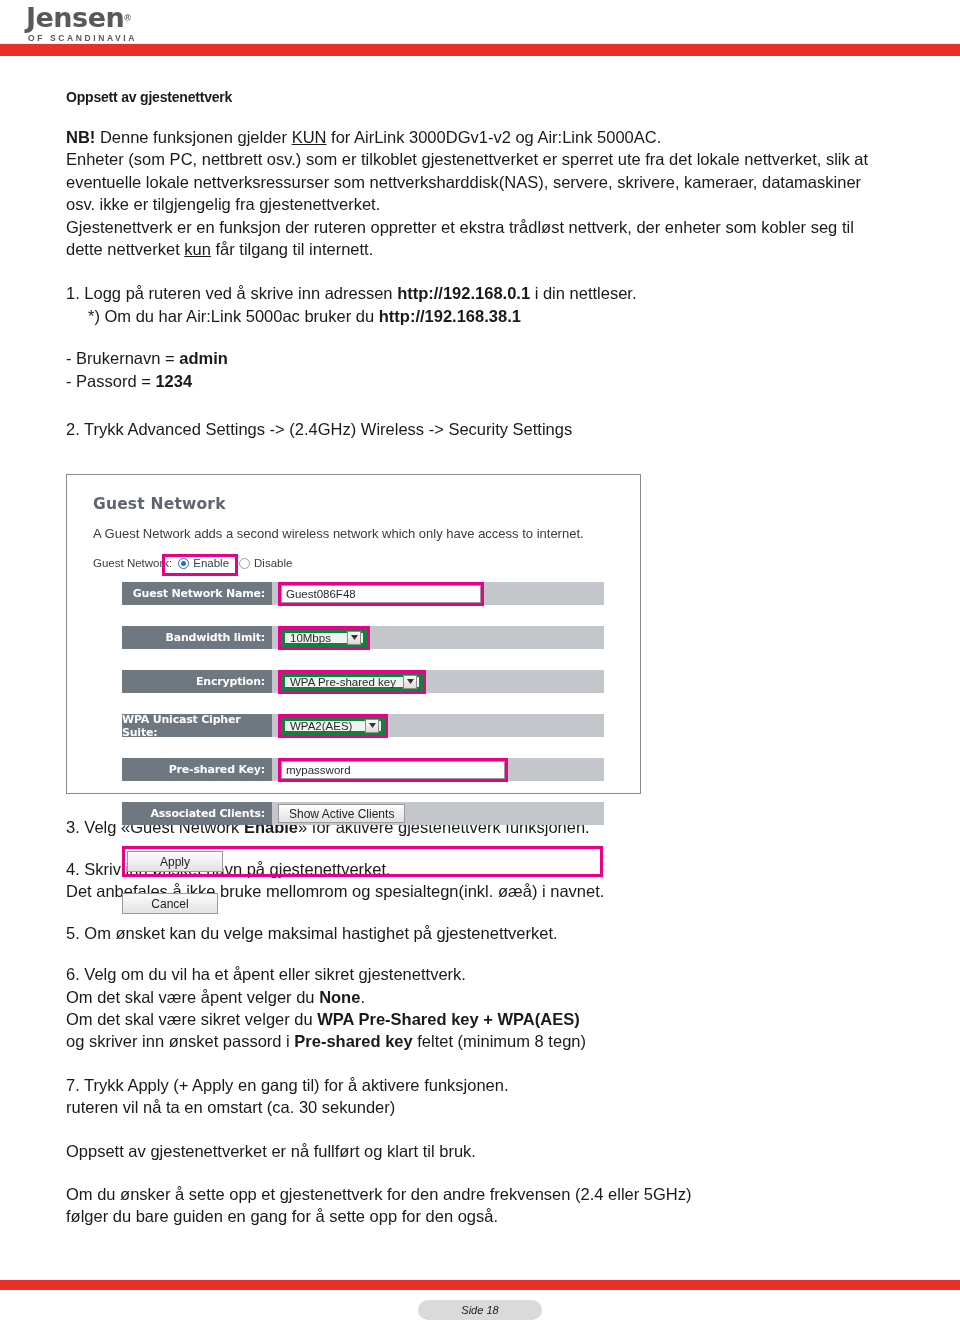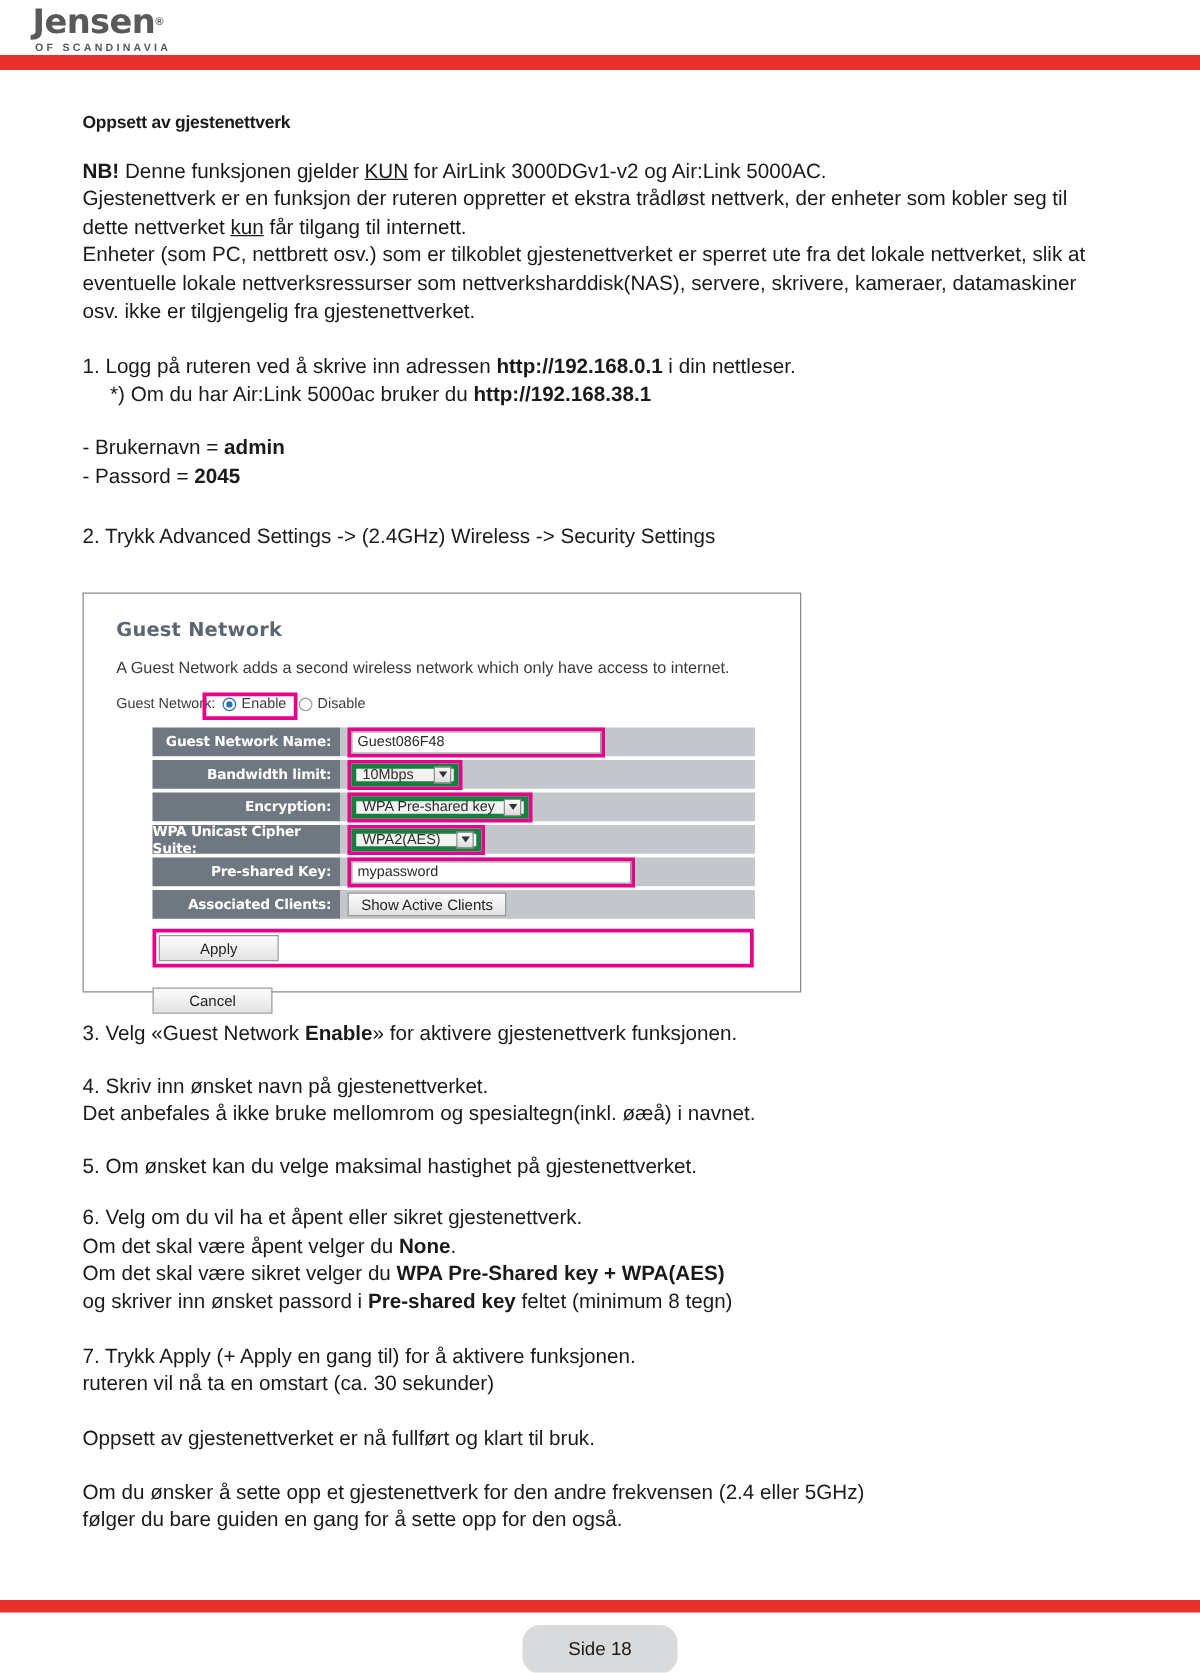--- a/index.html
+++ b/index.html
@@ -144,21 +144,21 @@
   }
 
   
   .gn-table {
     margin: 13px 0 0 35px;
     width: 482px;
   }
   .gn-row {
     display: flex;
     height: 23px;
-    margin-bottom: 3px;
+    margin-bottom: 21px;
     align-items: stretch;
   }
   .gn-label {
     width: 150px;
     background: #6f7781;
     color: #ffffff;
     font-size: 11px;
     font-weight: bold;
     display: flex;
     align-items: center;
@@ -256,26 +256,27 @@
     top: 12px;
   }
   .page-badge {
     position: absolute;
     left: 50%;
     transform: translateX(-50%);
     top: 32px;
     background: #d9dadb;
     border-radius: 14px;
     width: 124px;
-    height: 39px;
+    height: 20px;
     display: flex;
     align-items: center;
     justify-content: center;
-    font-size: 15px;
+    font-size: 11px;
     color: #1a1a1a;
+    font-style: italic;
   }
 </style>
 </head>
 <body>
 
 <div class="page-header">
   <div class="logo">
     <div>
       <span class="logo-word">Jensen</span><span class="logo-reg">®</span>
     </div>
@@ -283,31 +284,31 @@
   </div>
 </div>
 <div class="red-bar-top"></div>
 
 <div class="content">
 
   <h1 class="title">Oppsett av gjestenettverk</h1>
 
   <div class="block-intro">
     <p class="para"><b>NB!</b><span> Denne funksjonen gjelder </span><u>KUN</u><span> for AirLink 3000DGv1-v2 og Air:Link 5000AC.</span></p>
+    <p class="para">Enheter (som PC, nettbrett osv.) som er tilkoblet gjestenettverket er sperret ute fra det lokale nettverket, slik at eventuelle lokale nettverksressurser som nettverksharddisk(NAS), servere, skrivere, kameraer, datamaskiner osv. ikke er tilgjengelig fra gjestenettverket.</p>
     <p class="para"><span>Gjestenettverk er en funksjon der ruteren oppretter et ekstra trådløst nettverk, der enheter som kobler seg til dette nettverket </span><u>kun</u><span> får tilgang til internett.</span></p>
-    <p class="para">Enheter (som PC, nettbrett osv.) som er tilkoblet gjestenettverket er sperret ute fra det lokale nettverket, slik at eventuelle lokale nettverksressurser som nettverksharddisk(NAS), servere, skrivere, kameraer, datamaskiner osv. ikke er tilgjengelig fra gjestenettverket.</p>
   </div>
 
   <div class="steps">
     <div class="step-line"><span>1. Logg på ruteren ved å skrive inn adressen </span><b>http://192.168.0.1</b><span> i din nettleser.</span></div>
     <div class="step-line sub-line"><span>*) Om du har Air:Link 5000ac bruker du </span><b>http://192.168.38.1</b></div>
 
     <div class="cred">
       <div class="step-line"><span>- Brukernavn = </span><b>admin</b></div>
-      <div class="step-line"><span>- Passord = </span><b>2045</b></div>
+      <div class="step-line"><span>- Passord = </span><b>1234</b></div>
     </div>
 
     <div class="step-line step2">2. Trykk Advanced Settings -&gt; (2.4GHz) Wireless -&gt; Security Settings</div>
   </div>
 
   <div class="router-panel">
 
     <div class="gn-title">Guest Network</div>
     <div class="gn-desc">A Guest Network adds a second wireless network which only have access to internet.</div>
 

